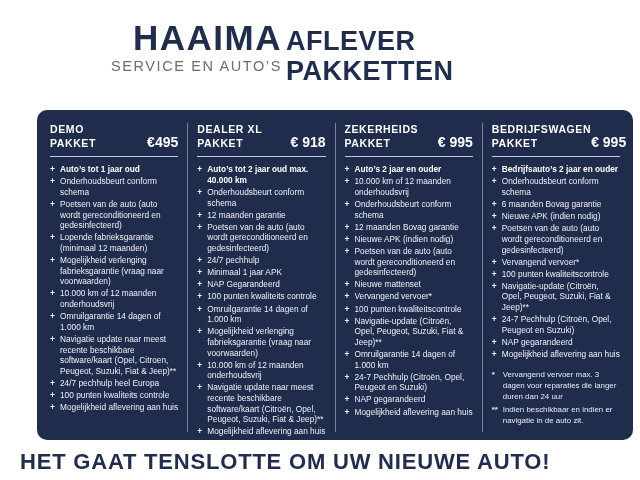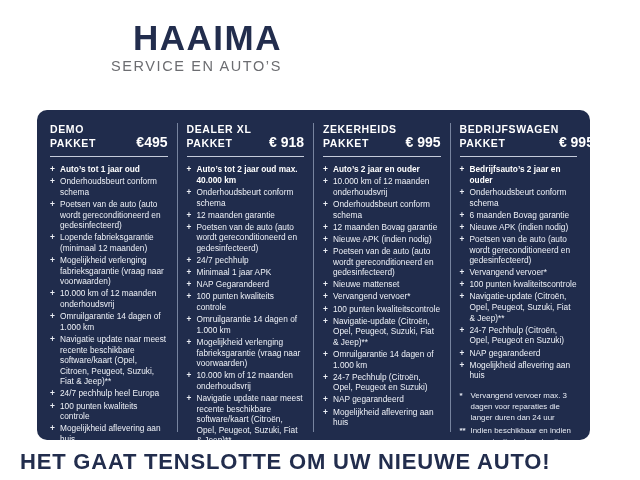--- a/index.html
+++ b/index.html
@@ -15,21 +15,21 @@
   .logo-title{font-size:35px;font-weight:800;letter-spacing:1.5px;line-height:1;color:#222d4d;}
   .logo-subtitle{font-size:14.5px;font-weight:400;letter-spacing:1.6px;color:#6c6d71;margin-top:3px;margin-left:47px;}
   .page-title{
     position:absolute;left:286px;top:27px;
     font-size:27px;font-weight:800;letter-spacing:0.5px;line-height:1.1;
     color:#222d4d;white-space:pre-line;
   }
 
   
   .panel{
-    position:absolute;left:37px;top:110px;width:553px;height:330px;
+    position:absolute;left:37px;top:110px;width:596px;height:330px;
     background:#202c4c;border-radius:10px;
     display:flex;box-sizing:border-box;padding:13px 4px 8px 4px;
     color:#f3f5f9;overflow:hidden;
   }
   .col{flex:1 1 0;padding:0 9px;box-sizing:border-box;min-width:0;}
   .col + .col{border-left:1px solid rgba(166,180,205,0.65);}
 
   .pkg-head{display:flex;justify-content:space-between;align-items:flex-end;}
   .pkg-name{font-size:10.5px;font-weight:800;letter-spacing:0.6px;line-height:1.3;white-space:pre-line;color:#ffffff;}
   .pkg-price{font-size:14px;font-weight:800;color:#ffffff;white-space:nowrap;}
@@ -53,20 +53,22 @@
 </head>
 <body>
 
 <div class="page">
 
   <div class="logo-block">
     <div class="logo-title">HAAIMA</div>
     <div class="logo-subtitle">SERVICE EN AUTO’S</div>
   </div>
 
+  <div class="page-title">AFLEVER
+PAKKETTEN</div>
 
   <div class="panel" style="background: rgb(32, 44, 76);">
 
   <div class="col">
     <div class="pkg-head">
       <div class="pkg-name">DEMO
 PAKKET</div>
       <div class="pkg-price">€495</div>
     </div>
     <hr class="pkg-rule">

